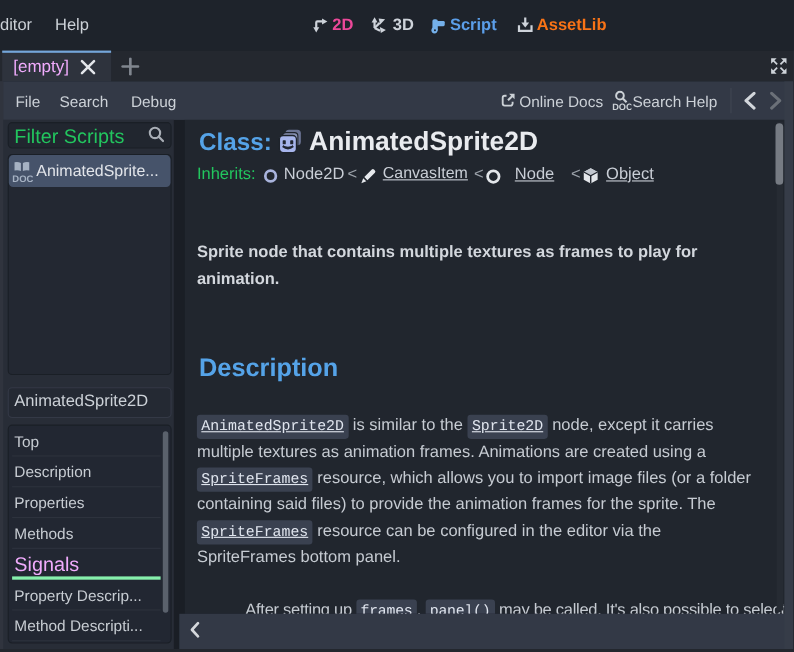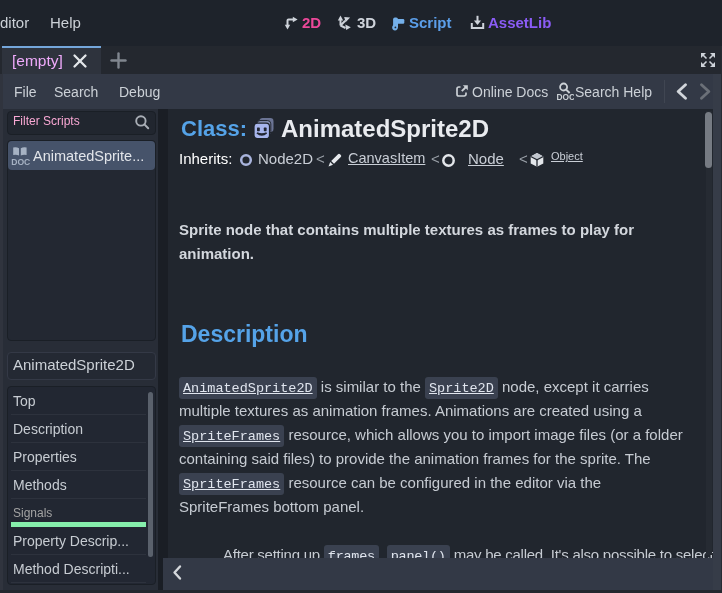--- a/index.html
+++ b/index.html
@@ -44,21 +44,21 @@
 </svg>
 <div class="abs" style="left:409px;top:14px;font-size:15px;font-weight:700;color:#5b9ee9;">Script</div>
 
 <svg class="abs" style="left:470px;top:15px;" width="15" height="15" viewBox="0 0 15 15">
   <g stroke="#ced3da" stroke-width="2" fill="none">
     <path d="M7.5 0.8 L7.5 6.5"></path>
     <path d="M1.8 8 v5 h11.4 v-5"></path>
   </g>
   <path d="M3.9 5.4 L11.1 5.4 L7.5 9.9 Z" fill="#ced3da"></path>
 </svg>
-<div class="abs" style="left:488px;top:14px;font-size:15px;font-weight:700;color:#8b5cf6;text-align:center;">AssetLib</div>
+<div class="abs" style="left:488px;top:14px;font-size:15px;font-weight:700;color:#f97316;text-align:center;">AssetLib</div>
 
 <div class="abs" style="left:0;top:46px;width:722px;height:28px;background:#24282f;"></div>
 <div class="abs" style="left:2px;top:46px;width:99px;height:28px;background:#2e333d;border-top:2px solid #74a6da;box-sizing:border-box;"></div>
 <div class="abs txt" style="left:12px;top:52px;color:#f0abfc;font-size:15.5px;">[empty]</div>
 <svg class="abs" style="left:72px;top:53px;" width="16" height="16" viewBox="0 0 16 16">
   <g stroke="#e3e6ea" stroke-width="2.3" stroke-linecap="round">
     <path d="M2.5 2.5 L13.5 13.5"></path>
       <path d="M13.5 2.5 L2.5 13.5"></path>
   </g>
 </svg>
@@ -109,21 +109,21 @@
 </svg>
 <svg class="abs" style="left:699px;top:83px;" width="13" height="17" viewBox="0 0 13 17">
   <path d="M2.5 1.8 L9.8 8.5 L2.5 15.2" stroke="#6b7078" stroke-width="2.8" fill="none" stroke-linecap="round" stroke-linejoin="round"></path>
 </svg>
 
 <div class="abs" style="left:0;top:109px;width:158px;height:481px;background:#282d37;"></div>
 
 <div class="abs" style="left:0;top:74px;width:2.5px;height:516px;background:#30343e;"></div>
 
 <div class="abs" style="left:7px;top:111px;width:149px;height:24px;background:#21262f;border:1px solid #1a1f26;border-radius:4px;box-sizing:border-box;"></div>
-<div class="abs" style="left:13px;top:114px;font-size:12px;color:#f9a8d4;">Filter Scripts</div>
+<div class="abs" style="left:13px;top:114px;font-size:18px;color:#22c55e;">Filter Scripts</div>
 <svg class="abs" style="left:134px;top:114px;" width="16" height="16" viewBox="0 0 16 16">
   <circle cx="6.9" cy="6.9" r="4.7" stroke="#a9aeb6" stroke-width="1.9" fill="none"></circle>
   <path d="M10.4 10.4 L14.2 14.2" stroke="#a9aeb6" stroke-width="2" stroke-linecap="round"></path>
 </svg>
 
 <div class="abs" style="left:7px;top:140px;width:149px;height:201px;background:#232832;border:1px solid #1a1f26;border-radius:4px;box-sizing:border-box;"></div>
 <div class="abs" style="left:8px;top:141px;width:147px;height:29px;background:#46536a;border-radius:4px;"></div>
 <svg class="abs" style="left:10px;top:146px;" width="20" height="20" viewBox="0 0 20 20">
   <g fill="#a6b2c3">
     <path d="M3.2 1.5 Q6.5 0.8 9 2.2 L9 9.5 Q6.5 8.3 3.2 9 Z"></path>
@@ -134,41 +134,41 @@
 <div class="abs" style="left:33px;top:148px;font-size:14.5px;color:#e2e5ea;">AnimatedSprite...</div>
 
 <div class="abs" style="left:7px;top:352px;width:149px;height:28px;background:#242933;border:1px solid #343946;border-radius:4px;box-sizing:border-box;"></div>
 <div class="abs" style="left:13px;top:356px;font-size:15px;color:#ccd1d7;">AnimatedSprite2D</div>
 
 <div class="abs" style="left:7px;top:386px;width:149px;height:199px;background:#222732;border:1px solid #1a1f26;border-radius:4px;box-sizing:border-box;overflow:hidden;">
   <div style="position:absolute;left:3px;top:0;width:135px;height:28px;border-bottom:1px solid #2d323d;color:#c7ccd2;font-size:14px;line-height:28px;padding-left:2px;box-sizing:border-box;">Top</div>
   <div style="position:absolute;left:3px;top:28px;width:135px;height:28px;border-bottom:1px solid #2d323d;color:#c7ccd2;font-size:14px;line-height:28px;padding-left:2px;box-sizing:border-box;">Description</div>
   <div style="position:absolute;left:3px;top:56px;width:135px;height:28px;border-bottom:1px solid #2d323d;color:#c7ccd2;font-size:14px;line-height:28px;padding-left:2px;box-sizing:border-box;">Properties</div>
   <div style="position:absolute;left:3px;top:84px;width:135px;height:28px;border-bottom:1px solid #2d323d;color:#c7ccd2;font-size:14px;line-height:28px;padding-left:2px;box-sizing:border-box;">Methods</div>
-  <div style="position:absolute;left:3px;top:112px;width:135px;height:28px;border-bottom:5px solid #86efac;color:#a3a3a3;font-size:12px;line-height:28px;padding-left:2px;box-sizing:border-box;">Signals</div>
+  <div style="position:absolute;left:3px;top:112px;width:135px;height:28px;border-bottom:3px solid #86efac;color:#f0abfc;font-size:18px;line-height:28px;padding-left:2px;box-sizing:border-box;">Signals</div>
   <div style="position:absolute;left:3px;top:140px;width:135px;height:28px;border-bottom:1px solid #2d323d;color:#c7ccd2;font-size:14px;line-height:28px;padding-left:2px;box-sizing:border-box;">Property Descrip...</div>
   <div style="position:absolute;left:3px;top:168px;width:135px;height:28px;border-bottom:1px solid #2d323d;color:#c7ccd2;font-size:14px;line-height:28px;padding-left:2px;box-sizing:border-box;">Method Descripti...</div>
   <div style="position:absolute;left:140px;top:5px;width:5px;height:165px;background:#5a616c;border-radius:2.5px;"></div>
 </div>
 
 <div class="abs" style="left:168px;top:109px;width:545px;height:449px;background:#21262e;overflow:hidden;">
 
   <div style="position:absolute;left:13px;top:7px;font-size:22px;font-weight:700;color:#55a3e8;">Class:</div>
   <div style="position:absolute;left:113px;top:6px;font-size:24px;font-weight:700;color:#e9ebef;">AnimatedSprite2D</div>
 
   <svg style="position:absolute;left:84px;top:8px;" width="22" height="24" viewBox="0 0 22 24">
     <rect x="7.5" y="1" width="14" height="14" rx="3.2" fill="#6b7494"></rect>
     <rect x="4.8" y="3.6" width="14" height="14" rx="3.2" fill="#8892b4" stroke="#1e232b" stroke-width="1"></rect>
     <rect x="2" y="6.2" width="15.5" height="15.5" rx="3.4" fill="#a7b5ec" stroke="#1e232b" stroke-width="1.2"></rect>
     <rect x="5" y="10.6" width="2.8" height="3.6" rx="0.6" fill="#202531"></rect>
     <rect x="11.8" y="10.6" width="2.8" height="3.6" rx="0.6" fill="#202531"></rect>
     <path d="M5 16 q4.8 4 9.6 0 q-4.8 2.2 -9.6 0 z" fill="#202531" stroke="#202531" stroke-width="1.6"></path>
   </svg>
 
-  <div style="position:absolute;left:11px;top:41px;font-size:15px;color:#ffffff;">Inherits:</div>
+  <div style="position:absolute;left:11px;top:41px;font-size:15px;color:#22c55e;">Inherits:</div>
   <svg style="position:absolute;left:71px;top:44px;" width="14" height="14" viewBox="0 0 14 14">
     <circle cx="7" cy="7" r="4.8" stroke="#a9b4dd" stroke-width="2.5" fill="none"></circle>
   </svg>
   <div style="position:absolute;left:90px;top:41px;font-size:15px;color:#c9ced6;">Node2D</div>
   <div style="position:absolute;left:148px;top:41px;font-size:15px;color:#9aa0a8;">&lt;</div>
   <svg style="position:absolute;left:159px;top:43px;" width="16" height="16" viewBox="0 0 16 16">
     <path d="M1.5 14.5 L3.2 10 L6 12.8 Z" fill="#e6e9ed"></path>
     <path d="M4.2 9 L11 2.2 Q12 1.2 13 2.2 L13.8 3 Q14.8 4 13.8 5 L7 11.8 Z" fill="#e6e9ed"></path>
   </svg>
   <div style="position:absolute;left:180px;top:41px;font-size:14.5px;color:#c9ced6;text-decoration:underline;">CanvasItem</div>
@@ -177,21 +177,21 @@
     <circle cx="7.5" cy="7.5" r="5.2" stroke="#e3e6ea" stroke-width="2.5" fill="none"></circle>
   </svg>
   <div style="position:absolute;left:300px;top:41px;font-size:15px;color:#c9ced6;text-decoration:underline;">Node</div>
   <div style="position:absolute;left:351px;top:41px;font-size:15px;color:#9aa0a8;">&lt;</div>
   <svg style="position:absolute;left:361px;top:43px;" width="16" height="16" viewBox="0 0 16 16">
     <path d="M8 1 L14.3 4.4 V11.4 L8 14.8 L1.7 11.4 V4.4 Z" fill="#e3e6ea"></path>
     <path d="M8 1 L14.3 4.4 L8 7.8 L1.7 4.4 Z" fill="#c2c7cf"></path>
     <path d="M8 7.8 L8 14.8" stroke="#21262e" stroke-width="1.3"></path>
     <path d="M1.7 4.4 L8 7.8 L14.3 4.4" stroke="#21262e" stroke-width="1.1" fill="none"></path>
   </svg>
-  <div style="position:absolute;left:383px;top:41px;font-size:11px;color:#c9ced6;text-decoration:underline;">Object</div>
+  <div style="position:absolute;left:383px;top:41px;font-size:15px;color:#c9ced6;text-decoration:underline;">Object</div>
 
   <div style="position:absolute;left:11px;top:109px;width:470px;font-size:15px;font-weight:700;color:#d3d7dd;line-height:24px;">Sprite node that contains multiple textures as frames to play for animation.</div>
 
   <div style="position:absolute;left:13px;top:212px;font-size:23px;font-weight:700;color:#55a3e8;">Description</div>
 
   <div style="position:absolute;left:11px;top:266px;width:512px;font-size:15px;color:#c6cbd2;line-height:24px;">
     <span class="code">AnimatedSprite2D</span> is similar to the <span class="code">Sprite2D</span> node, except it carries multiple textures as animation frames. Animations are created using a <span class="code">SpriteFrames</span> resource, which allows you to import image files (or a folder containing said files) to provide the animation frames for the sprite. The <span class="code">SpriteFrames</span> resource can be configured in the editor via the SpriteFrames bottom panel.
   </div>
   <div style="position:absolute;left:11px;top:434px;width:560px;font-size:15px;color:#c6cbd2;line-height:24px;letter-spacing:-0.25px;"><span style="display:inline-block;width:44px;"></span>After setting up <span class="code">frames</span>, <span class="code">panel()</span> may be called. It's also possible to select</div>
 

